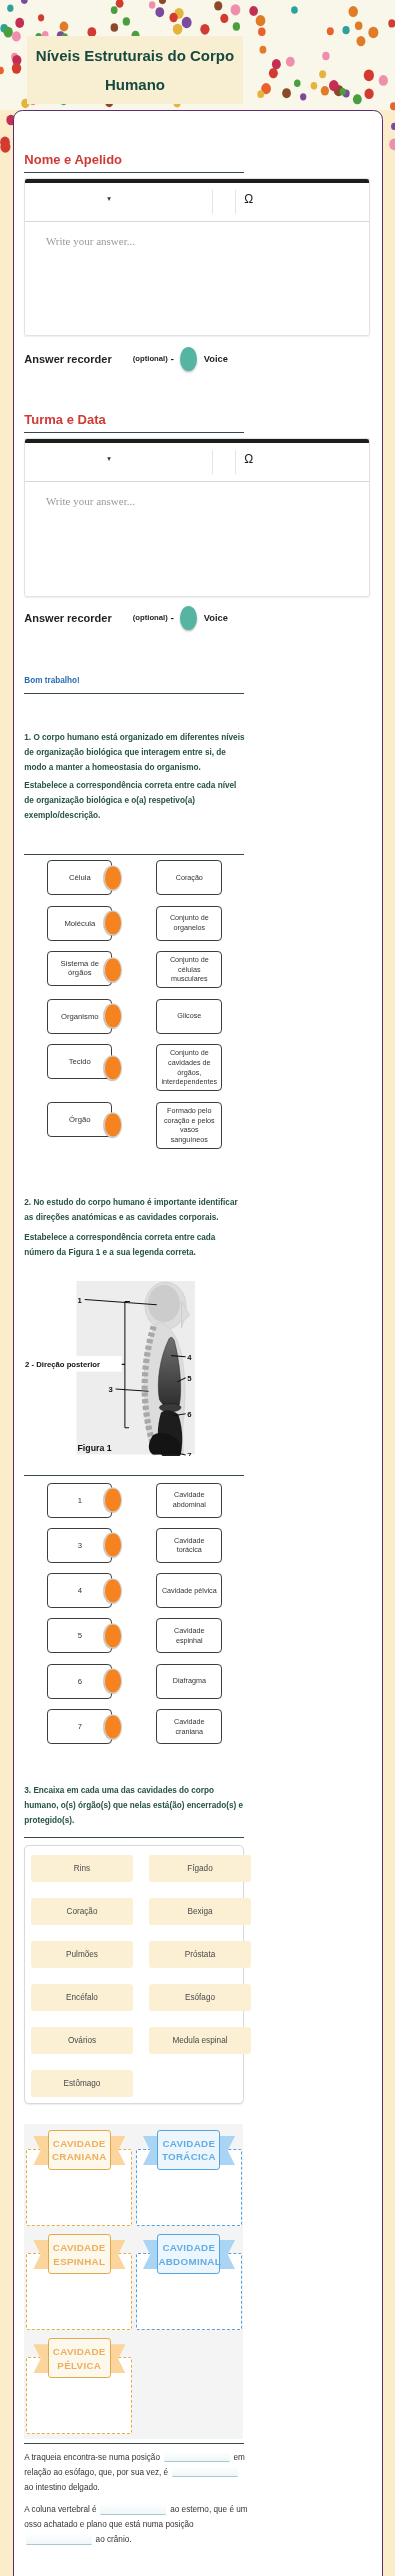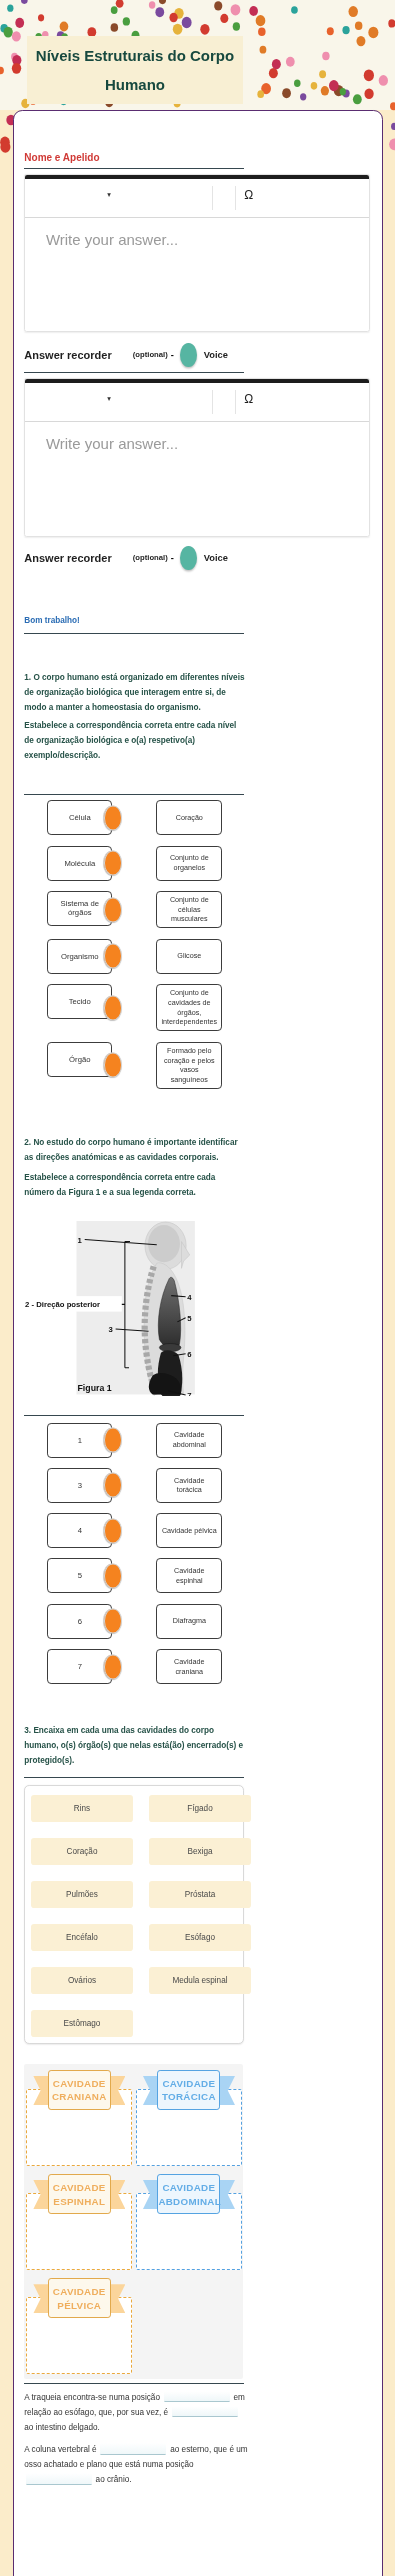--- a/index.html
+++ b/index.html
@@ -3,32 +3,32 @@
 <meta charset="utf-8">
 <style>
   html,body{margin:0;padding:0;background:#fbecca;}
   #page{position:relative;width:396px;height:3326px;margin:0 auto;background:#fbecca;overflow:hidden;font-family:"Liberation Sans",sans-serif;}
   #hdr{position:absolute;top:0;left:0;width:396px;height:110px;background:#f9f6ea;}
   #confetti{position:absolute;top:0;left:0;z-index:1;}
   #title-box{position:absolute;left:27px;top:36px;width:216px;box-sizing:border-box;background:#f8efd3;z-index:2;
     text-align:center;font-weight:bold;font-size:15px;line-height:29px;color:#17493f;padding:5.2px 3.1px;}
   #card{position:absolute;top:110px;left:13px;width:370px;height:3198px;box-sizing:border-box;background:#fff;
     border:1.5px solid #5a2d71;border-radius:9.3px;padding:0 11.3px 0 10.3px;z-index:2;overflow:hidden;}
-  .sec-h{margin:41px 0 0;font-size:10px;font-weight:bold;color:#d03a36;}
+  .sec-h{margin:41px 0 0;font-size:13px;font-weight:bold;color:#d03a36;}
   .rule{height:0;border-top:0.5px solid #36474f;width:220px;}
   
   .editor{width:346px;box-sizing:border-box;border:0.5px solid #e2e2e2;border-radius:2.6px;box-shadow:0 0.5px 1.5px rgba(0,0,0,.07);margin-top:5.7px;}
   .ed-top{height:3.6px;background:#1d1d1d;border-radius:2.1px 2.1px 0 0;}
   .ed-tools{position:relative;height:38px;background:#fff;border-bottom:0.5px solid #d8d8d8;}
   .ed-caret{position:absolute;left:82px;top:11.3px;font-size:7.2px;color:#333;cursor:pointer;}
   .ed-sep1,.ed-sep2{position:absolute;top:6.7px;width:0.5px;height:24px;background:#e4e4e4;}
   .ed-sep1{left:187px;} .ed-sep2{left:210px;}
   .ed-omega{position:absolute;left:219px;top:9.3px;font-size:12px;color:#1e1e1e;cursor:pointer;}
   .ed-area textarea{display:block;width:100%;box-sizing:border-box;border:none;outline:none;resize:none;
-    padding:13.4px 20.6px;font-size:15px;color:#444;font-family:Liberation Sans, sans-serif;background:transparent;}
+    padding:13.4px 20.6px;font-size:11px;color:#444;font-family:Liberation Serif, serif;background:transparent;}
   .ed-area textarea::placeholder{color:#9a9a9a;}
   
   .rec{display:flex;align-items:center;margin-top:10.3px;height:25px;}
   .rec-t{font-size:11px;font-weight:bold;color:#1f1f1f;}
   .rec-o{font-size:7.7px;font-weight:bold;color:#1f1f1f;margin-left:21px;}
   .rec-d{font-size:9.3px;font-weight:bold;margin:0 2.1px 0 3.1px;}
   .rec-btn{width:16.5px;height:24px;background:#56b5a2;border-radius:50%;margin:0 7.2px 0 4.1px;box-shadow:0 1.5px 2.1px rgba(0,0,0,.25);border:none;cursor:pointer;}
   .rec-v{font-size:9.3px;font-weight:bold;color:#1f1f1f;}
   
   .intro{margin-top:44px;width:227px;color:#2a6cb4;font-weight:bold;font-size:8.2px;line-height:13px;}
@@ -208,20 +208,21 @@
       </div>
     </div>
     <div class="rec">
       <span class="rec-t">Answer recorder</span>
       <span class="rec-o">(optional)</span>
       <span class="rec-d">-</span>
       <button class="rec-btn"></button>
       <span class="rec-v">Voice</span>
     </div>
 
+    <div class="sec-h">Turma e Data</div>
     <div class="rule mt9"></div>
     <div class="editor">
       <div class="ed-top"></div>
       <div class="ed-tools">
         <span class="ed-caret">▾</span>
         <span class="ed-sep1"></span>
         <span class="ed-sep2"></span>
         <span class="ed-omega">Ω</span>
       </div>
       <div class="ed-area">

